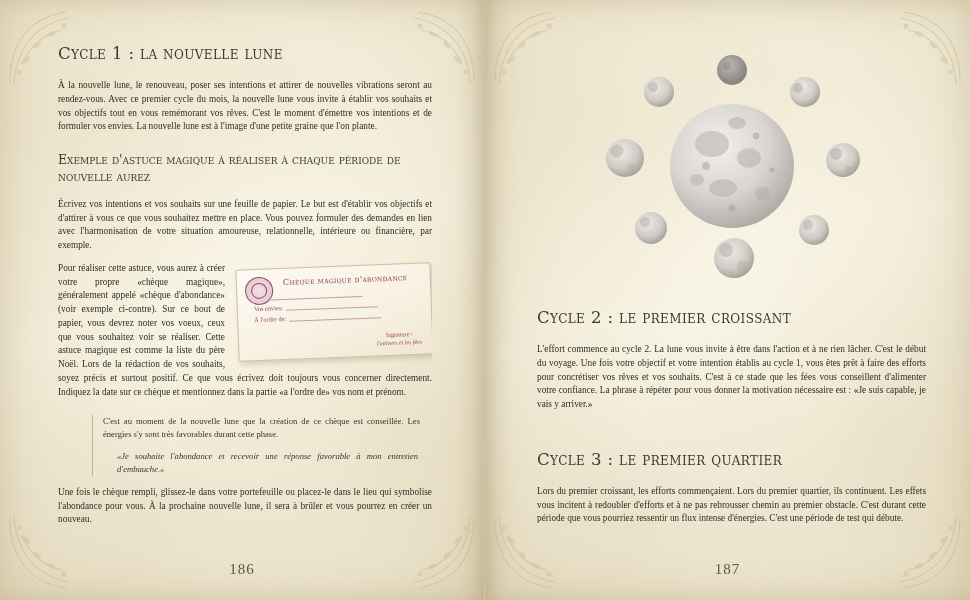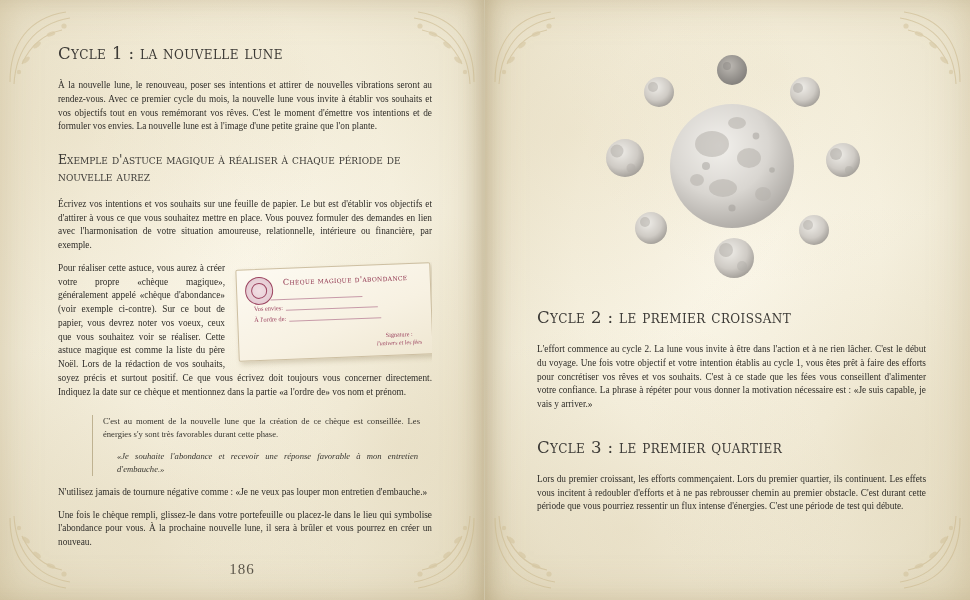--- a/index.html
+++ b/index.html
@@ -310,21 +310,20 @@
         </div>
 
         <p class="body tight">Pour réaliser cette astuce, vous aurez à créer votre propre «chèque magique», généralement appelé «chèque d'abondance» (voir exemple ci-contre). Sur ce bout de papier, vous devrez noter vos voeux, ceux que vous souhaitez voir se réaliser. Cette astuce magique est comme la liste du père Noël. Lors de la rédaction de vos souhaits, soyez précis et surtout positif. Ce que vous écrivez doit toujours vous concerner directement. Indiquez la date sur ce chèque et mentionnez dans la partie «a l'ordre de» vos nom et prénom.</p>
       </div>
 
       <div class="quote-block">
         <p>C'est au moment de la nouvelle lune que la création de ce chèque est conseillée. Les énergies s'y sont très favorables durant cette phase.</p>
         <p class="quote-inner">«Je souhaite l'abondance et recevoir une réponse favorable à mon entretien d'embauche.»</p>
       </div>
 
-      <p class="body">N'utilisez jamais de tournure négative comme : «Je ne veux pas louper mon entretien d'embauche.»</p>
       <p class="body">Une fois le chèque rempli, glissez-le dans votre portefeuille ou placez-le dans le lieu qui symbolise l'abondance pour vous. À la prochaine nouvelle lune, il sera à brûler et vous pourrez en créer un nouveau.</p>
     </div>
 
     <div class="folio">186</div>
   </div>
 
   <div class="page right">
     <div class="mottle"></div>
     <div class="edge-shade"></div>
 
@@ -458,19 +457,20 @@
           <g>
             <circle cx="92" cy="44" r="15" fill="url(#moonSm)"></circle>
             <circle cx="86" cy="39" r="5" fill="#adaaa4" opacity="0.5"></circle>
           </g>
         </svg>
       </div>
 
       <h2 class="chapter">Cycle 2 : le premier croissant</h2>
       <p class="body">L'effort commence au cycle 2. La lune vous invite à être dans l'action et à ne rien lâcher. C'est le début du voyage. Une fois votre objectif et votre intention établis au cycle 1, vous êtes prêt à faire des efforts pour concrétiser vos rêves et vos souhaits. C'est à ce stade que les fées vous conseillent d'alimenter votre confiance. La phrase à répéter pour vous donner la motivation nécessaire est : «Je suis capable, je vais y arriver.»</p>
 
-      <h2 class="chapter" style="margin-top:26px;">Cycle 3 : le premier quartier</h2>
+      <h2 class="chapter" style="margin-top:38px;">Cycle 3 : le premier quartier</h2>
       <p class="body">Lors du premier croissant, les efforts commençaient. Lors du premier quartier, ils continuent. Les effets vous incitent à redoubler d'efforts et à ne pas rebrousser chemin au premier obstacle. C'est durant cette période que vous pourriez ressentir un flux intense d'énergies. C'est une période de test qui débute.</p>
     </div>
 
+    <div class="folio">187</div>
   </div>
 
 </div>
 
 </body></html>

